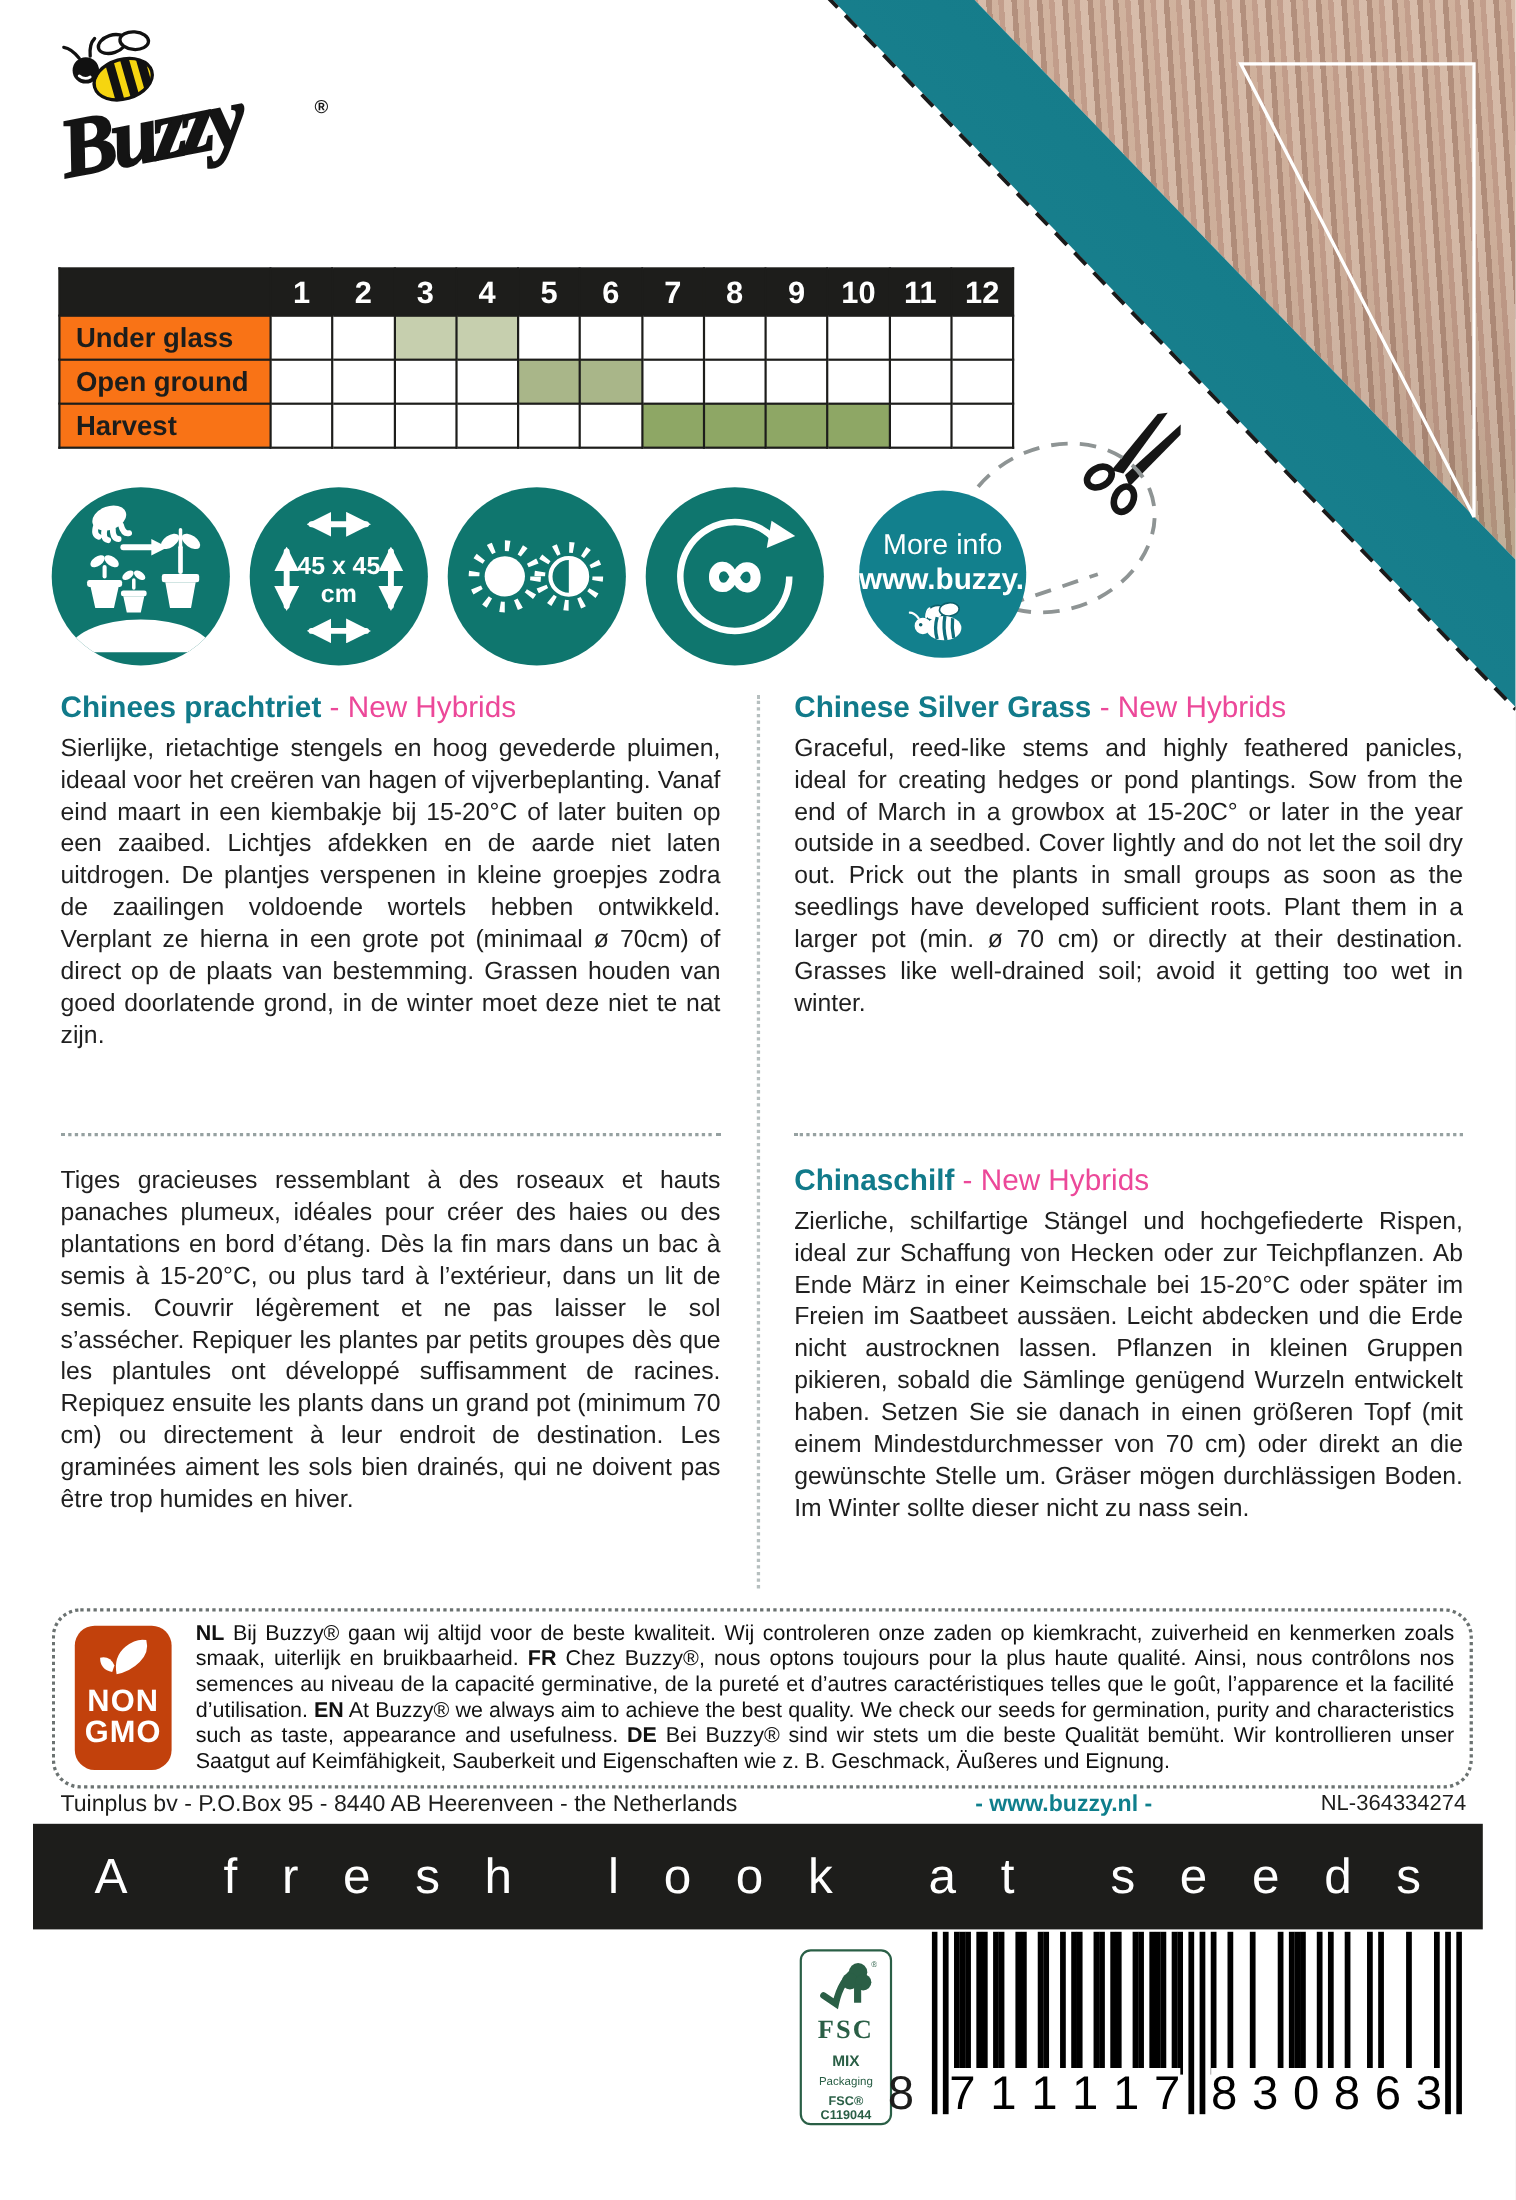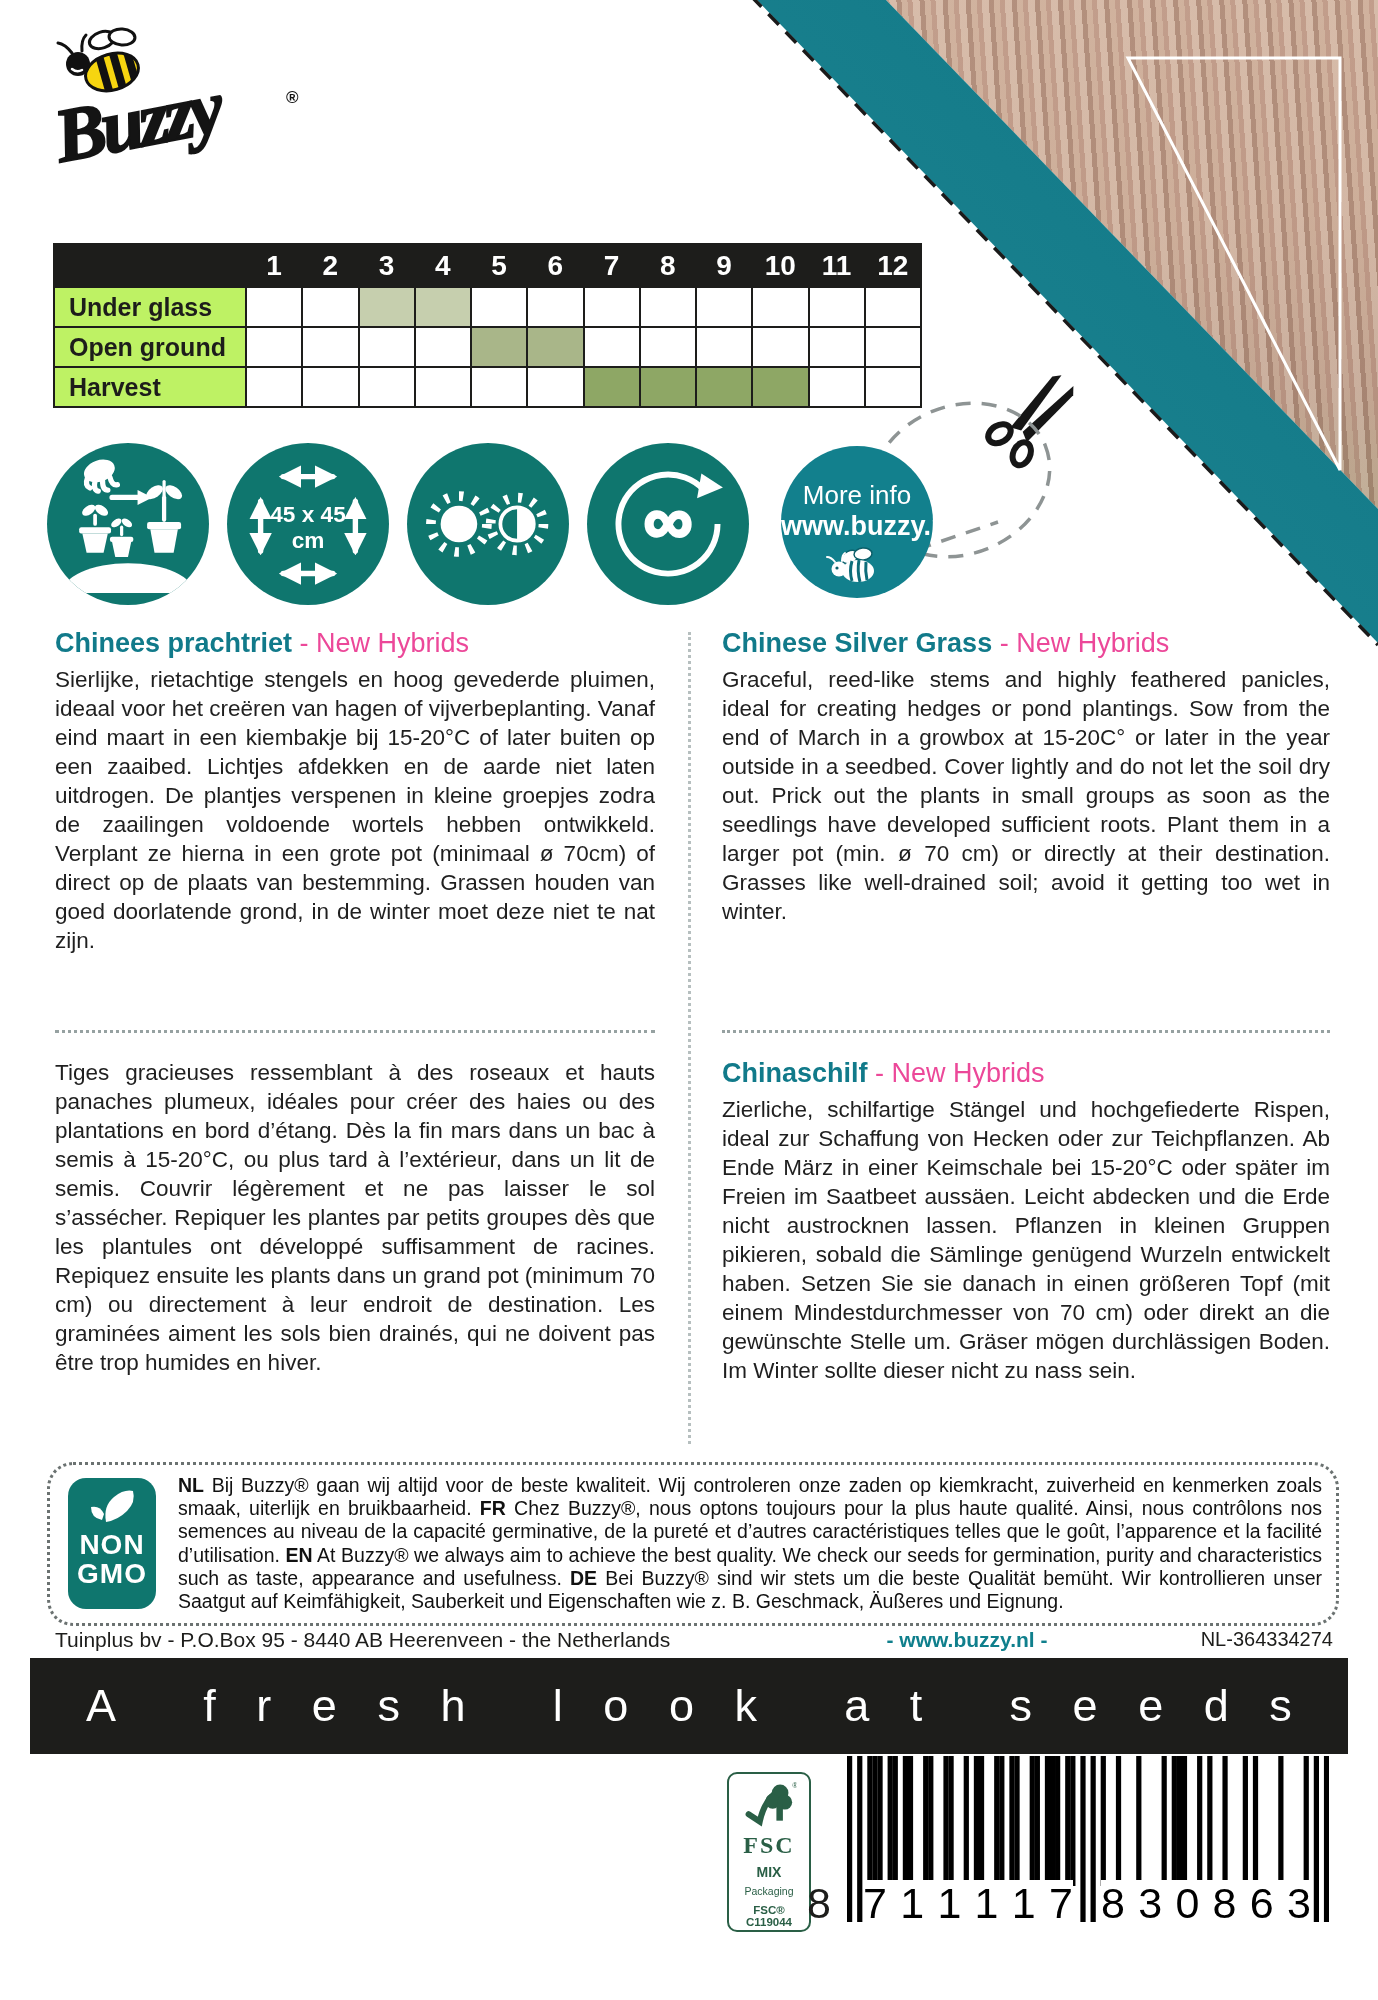--- a/index.html
+++ b/index.html
@@ -29,21 +29,21 @@
     transform:rotate(46deg);transform-origin:0 0;display:flex;align-items:center;justify-content:center;
     color:#ffffff;font-size:35px;font-weight:700;letter-spacing:3px;white-space:nowrap;}
   .corner-svg{position:absolute;left:0;top:0;}
 
   
   .cal{position:absolute;left:53px;top:243px;border-collapse:collapse;table-layout:fixed;width:869px;}
   .cal td{border:2px solid #1d1d1b;padding:0;}
   .cal td.ch{background:#1d1d1b;color:#fff;text-align:center;font-weight:700;font-size:28px;
     border-left:2px solid #ffffff;height:41px;}
   .cal td.ch.label{border-left:2px solid #1d1d1b;width:190px;}
-  .cal td.cl{font-size:25px;font-weight:600;padding-left:14px;height:38px;background:#bef264;}
+  .cal td.cl{font-size:25px;font-weight:600;padding-left:14px;height:38px;background:#f97316;}
   .cal td.cc{background:#fff;height:38px;}
 
   
   .circ{position:absolute;top:443px;width:162px;height:162px;border-radius:50%;
     background:#0f766e;overflow:hidden;}
   .circ svg{position:absolute;left:50%;top:50%;transform:translate(-50%,-50%);}
   .mi-loop{position:absolute;left:820px;top:380px;width:300px;height:240px;}
   .mi-circle{position:absolute;left:781px;top:446px;width:152px;height:152px;border-radius:50%;
     background:#12808d;color:#fff;text-align:center;overflow:hidden;}
   .mi-l1{margin-top:34px;font-size:26px;}
@@ -60,21 +60,21 @@
   .b-fr{left:55px;top:1058px;width:600px;}
   .b-de{left:722px;top:1058px;width:608px;}
   .hdiv{position:absolute;top:1030px;height:0;border-top:3px dotted #96a1a1;}
   .hdiv.l{left:55px;width:600px;}
   .hdiv.r{left:722px;width:608px;}
   .vdiv{position:absolute;left:688px;top:632px;height:812px;width:0;border-left:3px dotted #b6bfbf;}
 
   
   .quality{position:absolute;left:47px;top:1462px;width:1286px;height:158px;
     border:3px dotted #6b7271;border-radius:26px;}
-  .gmo-badge{position:absolute;left:18px;top:13px;width:88px;height:131px;background:#0f766e;
+  .gmo-badge{position:absolute;left:18px;top:13px;width:88px;height:131px;background:#c2410c;
     border-radius:18px;color:#fff;text-align:center;}
   .gmo-badge .t{font-size:28px;font-weight:700;line-height:29px;letter-spacing:1px;}
   .q-text{position:absolute;left:128px;top:9px;width:1144px;font-size:19.5px;line-height:23.2px;
     text-align:justify;color:#111;}
   .q-text b{font-weight:700;}
 
   
   .addr{position:absolute;left:55px;top:1628px;font-size:21px;}
   .site{position:absolute;left:967px;top:1628px;transform:translateX(-50%);
     font-size:21px;font-weight:700;color:#0f7f8c;}

